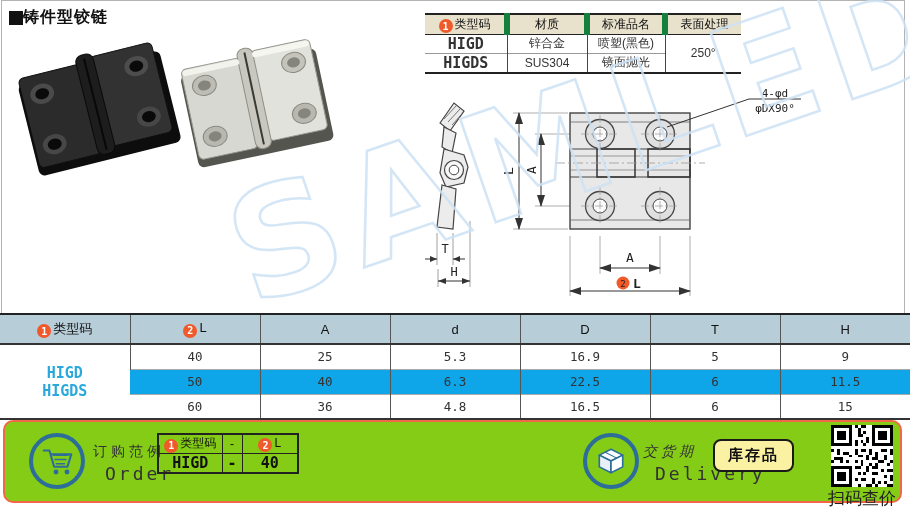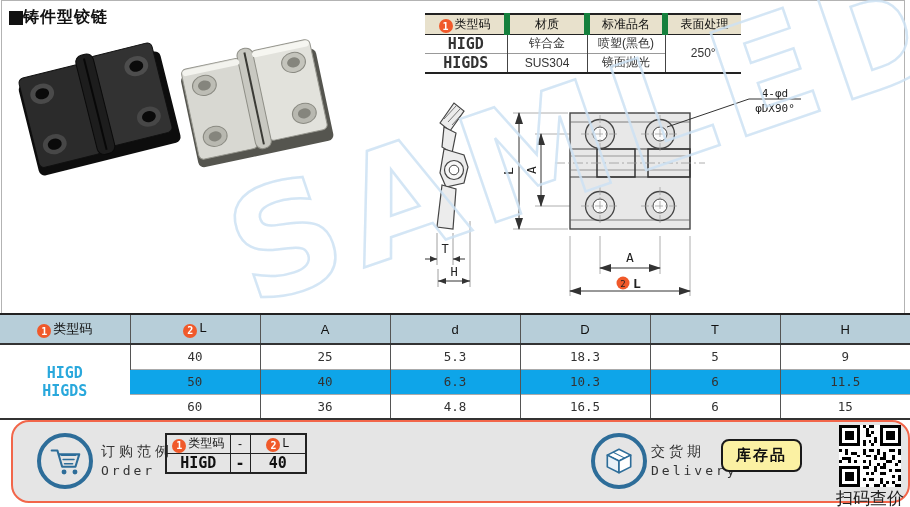--- a/index.html
+++ b/index.html
@@ -54,31 +54,31 @@
   .size-table th { background:#b7ced9; height:30px; font-weight:normal; color:#111;
                    border-bottom:2px solid #333; border-left:1px solid #555; }
   .size-table td { height:25px; color:#333; border-left:1px solid #555; border-top:1px solid #aaa;
                    font-family:"DejaVu Sans Mono",monospace; font-size:12.5px; }
   .size-table tr > *:first-child { border-left:none; }
   .size-table td.cell-merged { border-top:none; background:#fff; }
   .size-table tr.hl td { background:#0ea5e9; }
   .cyan { color:#29a8dc; }
 
   
-  .bottom-box { position:absolute; left:11px; top:420px; width:899px; height:83px;
-                border:2px solid #f2664a; border-radius:18px; background:#e5e5e5; }
+  .bottom-box { position:absolute; left:3px; top:420px; width:899px; height:83px;
+                border:2px solid #f2664a; border-radius:10px; background:#84cc16; }
   .circle-icon { position:absolute; width:56px; height:56px; border:4px solid #2d6d99;
                  border-radius:50%; display:flex; align-items:center; justify-content:center; }
   .cart-circle { left:24px; top:11px; }
   .parcel-circle { left:578px; top:11px; }
   .lbl-cn { position:absolute; font-size:14px; color:#333; letter-spacing:4px; white-space:nowrap; }
-  .lbl-en { position:absolute; font-size:13px; color:#333; letter-spacing:3px; white-space:nowrap;
-            font-family:"DejaVu Sans Mono",monospace; }
+  .lbl-en { position:absolute; font-size:18px; color:#333; letter-spacing:3px; white-space:nowrap;
+            font-family:"DejaVu Sans Mono",monospace;margin-left:12px; }
   .order-cn { left:88px; top:21px; }  .order-en { left:88px; top:41px; }
-  .deliv-cn { left:638px; top:21px; } .deliv-en { left:638px; top:41px; }
+  .deliv-cn { left:638px; top:21px;font-style:italic; } .deliv-en { left:638px; top:41px; }
 
   .order-table { position:absolute; left:152px; top:11px; width:140px;
                  border-collapse:collapse; table-layout:fixed; text-align:center; font-size:12px;
                  border:2px solid #222; }
   .order-table td { border:1px solid #222; height:19px; color:#111; }
 
   .stock-badge { position:absolute; left:708px; top:17px; padding:5px 13px;
                  background:#fbf1a3; border:2px solid #1a1a1a; border-radius:8px;
                  font-size:15px; font-weight:bold; color:#111; letter-spacing:2px; }
   .qr { position:absolute; left:826px; top:3px; width:62px; height:62px; }
@@ -275,29 +275,29 @@
       <th>H</th>
     </tr>
     <tr>
       <td rowspan="3" class="cell-merged">
         <div class="code-text">HIGD</div>
         <div class="code-text">HIGDS</div>
       </td>
       <td class="cyan">40</td>
       <td>25</td>
       <td>5.3</td>
-      <td>18.3</td>
+      <td>16.9</td>
       <td>5</td>
       <td>9</td>
     </tr>
     <tr class="hl">
       <td class="cyan">50</td>
       <td>40</td>
       <td>6.3</td>
-      <td>10.3</td>
+      <td>22.5</td>
       <td>6</td>
       <td>11.5</td>
     </tr>
     <tr>
       <td class="cyan">60</td>
       <td>36</td>
       <td>4.8</td>
       <td>16.5</td>
       <td>6</td>
       <td>15</td>

